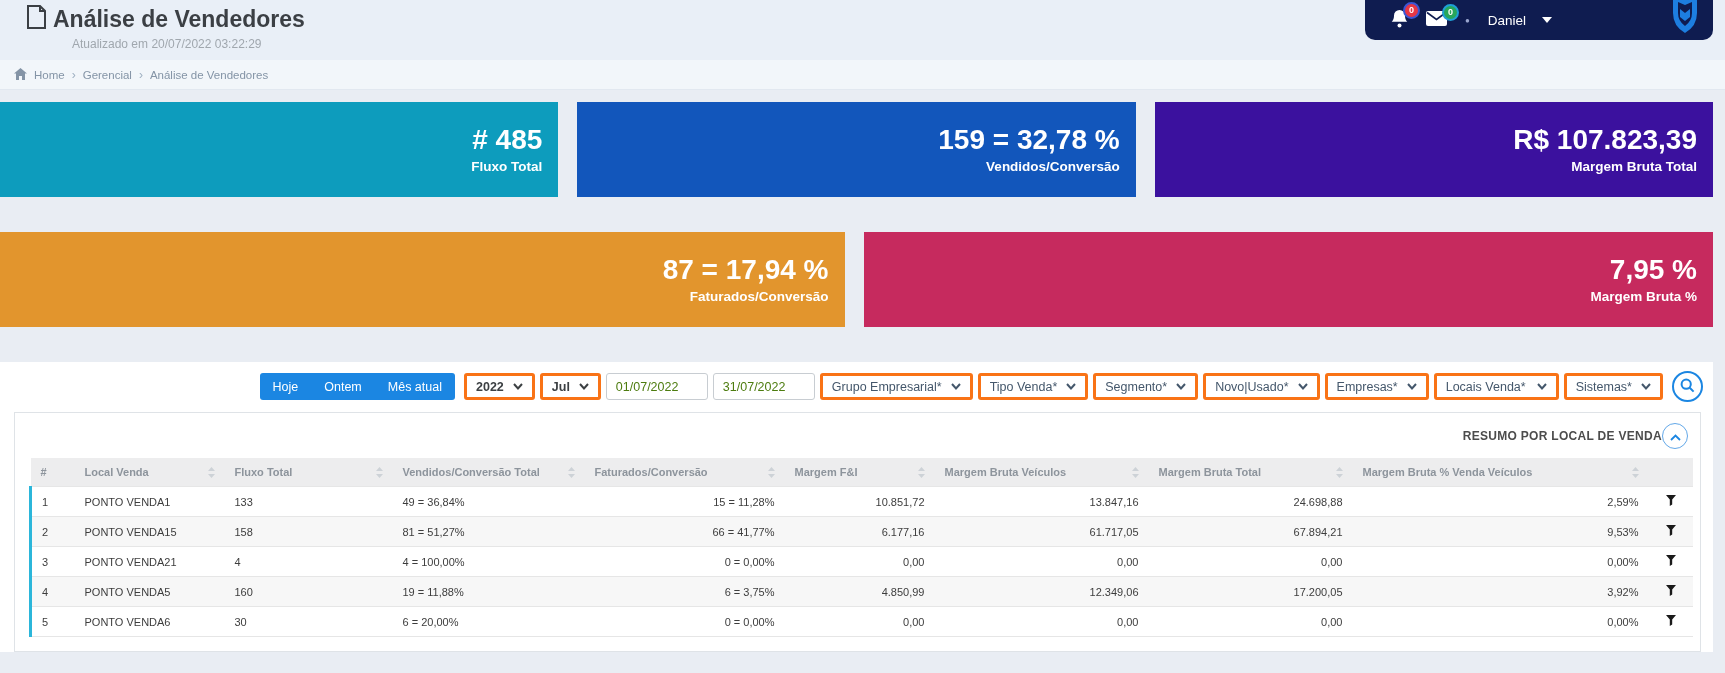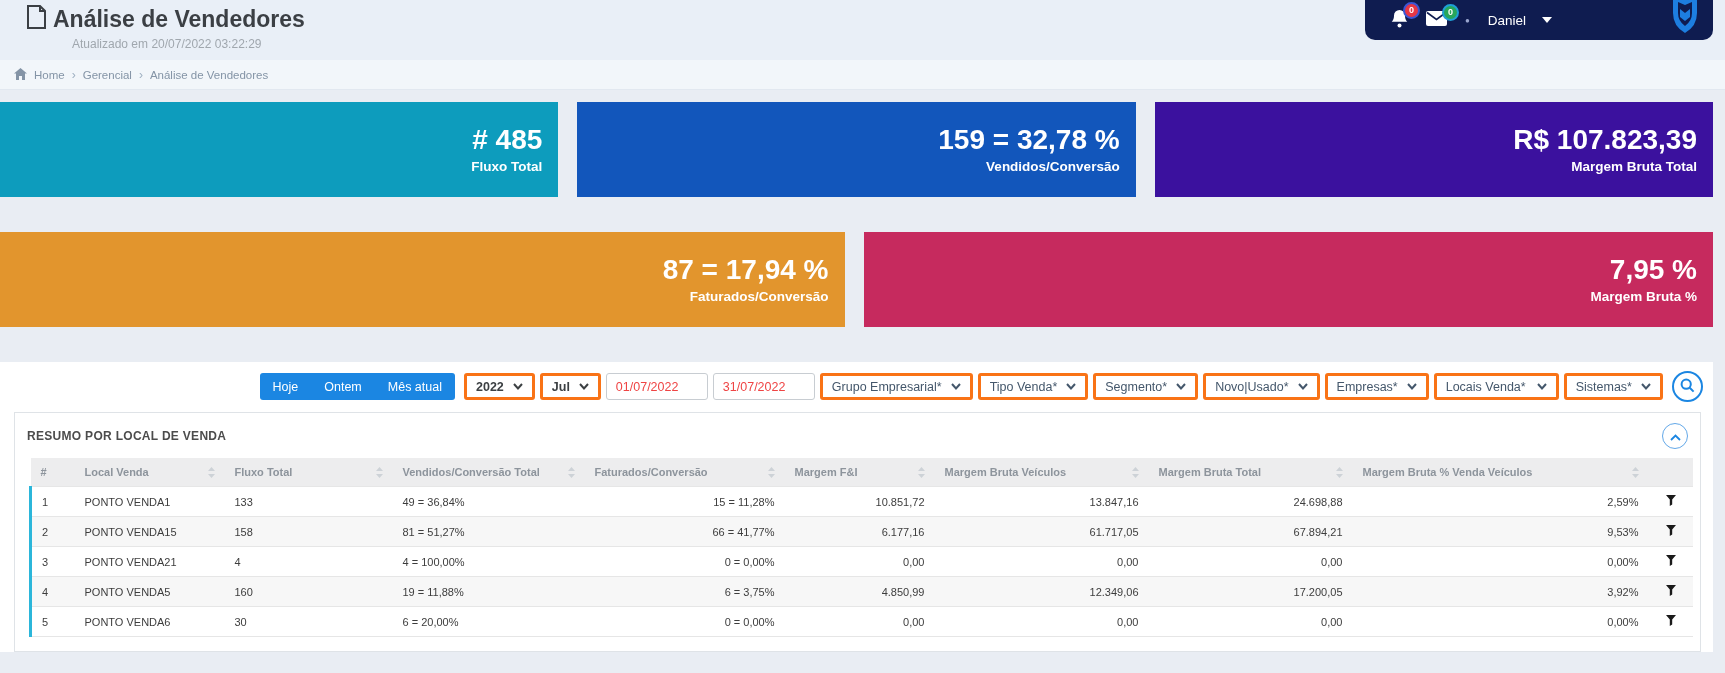--- a/index.html
+++ b/index.html
@@ -67,30 +67,30 @@
     cursor:pointer; font-family:inherit; white-space:nowrap;
   }
   .ctl-select {
     height:27px; border:3px solid #f97316; border-radius:3px; background:#fff;
     display:flex; align-items:center; justify-content:space-between; gap:9px;
     padding:0 9px; font-size:12.5px; color:#44576b; cursor:pointer; white-space:nowrap;
   }
   .ctl-select.dark { color:#3c4043; font-weight:bold; }
   .ctl-input {
     height:27px; border:1px solid #c8cdd2; border-radius:3px; padding:0 9px;
-    font-size:12.5px; color:#ef4444; width:102px; font-family:inherit; background:#fff;
+    font-size:12.5px; color:#4d7c0f; width:102px; font-family:inherit; background:#fff;
   }
   .chev { display:flex; }
   .search-btn {
     width:31px; height:31px; border-radius:50%; border:2px solid #1b86e2; background:#fff;
     display:flex; align-items:center; justify-content:center; cursor:pointer; margin-left:4px; flex:0 0 auto;
   }
   
   .subcard { margin:5px 12px 14px 14px; border:1px solid #dfe3e7; background:#fff; }
-  .subcard-header { display:flex; align-items:center; justify-content:space-between; padding:10px 12px 9px 12px; }
+  .subcard-header { display:flex; align-items:center; justify-content:flex-end; padding:10px 12px 9px 12px; }
   .subcard-title { font-size:12px; font-weight:bold; color:#4c4c4c; letter-spacing:.3px; }
   .collapse-btn {
     width:26px; height:26px; border-radius:50%; border:1px solid #63a8e8; background:#fff;
     display:flex; align-items:center; justify-content:center; cursor:pointer;
   }
   table.summary { border-collapse:collapse; width:calc(100% - 28px); margin:0 14px 14px 14px; table-layout:fixed; }
   .summary th {
     background:#ededee; font-size:11px; color:#8d949c; font-weight:bold;
     text-align:left; padding:8px 10px; white-space:nowrap; overflow:hidden;
   }

